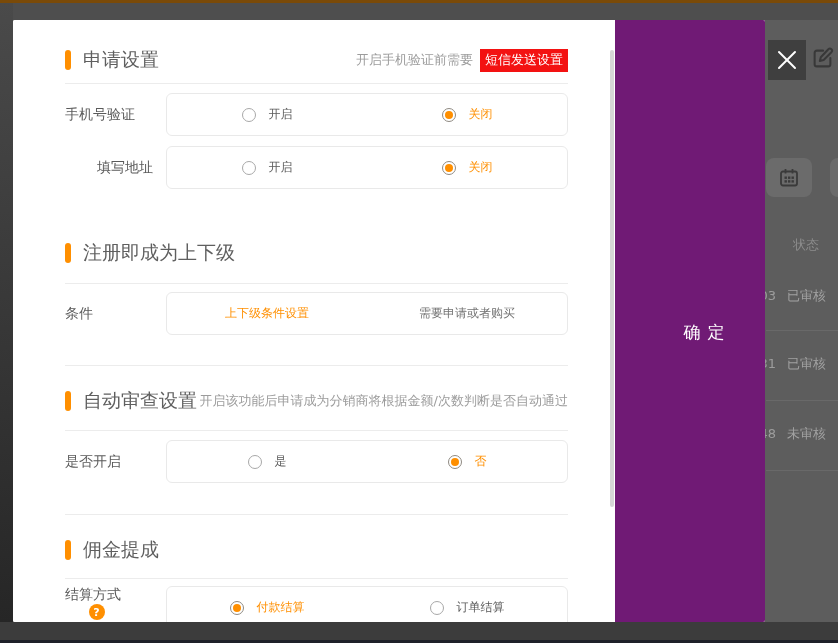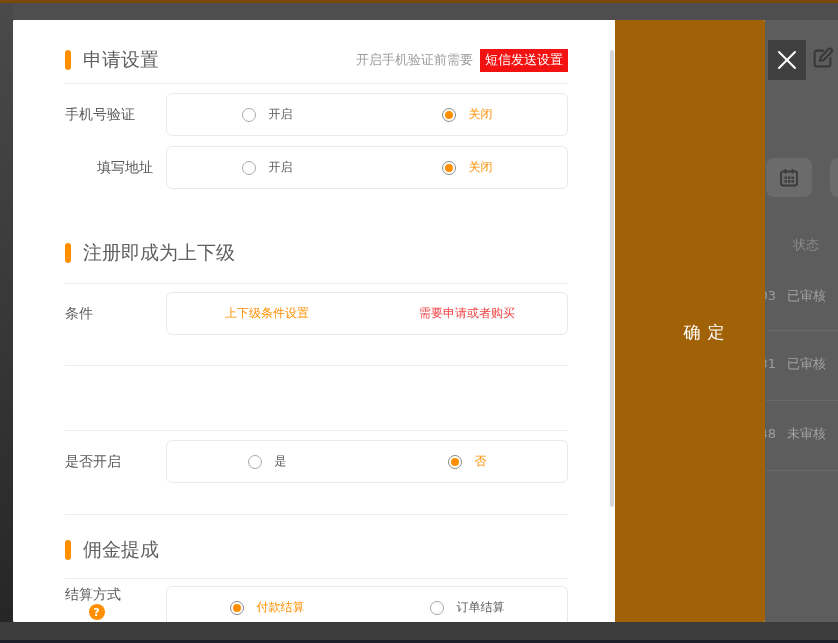--- a/index.html
+++ b/index.html
@@ -23,21 +23,21 @@
   .bg-row .t   { display:inline-block; width:28px; text-align:right; color:#9d9d9d; }
   .bg-row .s   { margin-left:11px; color:#a2a2a2; }
   .bg-sep      { position:absolute; left:766px; width:72px; height:0; border-top:1px solid #696969; }
 
   
   .modal { position:absolute; left:13px; top:20px; width:752px; height:602px;
            background:#fff; border-radius:2px; overflow:hidden; }
   .content { position:absolute; top:0; left:0; width:602px; height:602px; background:#fff; }
   .scroll-thumb { position:absolute; left:597px; top:30px; width:4px; height:457px;
                   background:#d6d6d6; border-radius:2px; }
-  .side-panel { position:absolute; top:0; left:602px; width:178px; height:602px; background:#a16207;
+  .side-panel { position:absolute; top:0; left:602px; width:178px; height:602px; background:#701a75;
                 display:flex; align-items:center; justify-content:center; cursor:pointer; }
   .side-panel span { margin-top:22px; font-size:17px; color:#fff; letter-spacing:7px; padding-left:7px; }
 
   .close-btn { position:absolute; left:768px; top:40px; width:38px; height:40px; background:#3f3f3f;
                display:flex; align-items:center; justify-content:center; cursor:pointer; }
 
   
   .sec  { position:absolute; left:52px; width:503px; height:24px; display:flex; align-items:center; }
   .bar  { width:6px; height:20px; border-radius:3px; background:#ff8f00; margin-right:12px; flex:none; }
   .sec .t { font-size:19px; color:#5f5f5f; }
@@ -47,21 +47,21 @@
   .hr { position:absolute; left:52px; width:503px; height:0; border-top:1px solid #ececec; }
 
   
   .row-label { position:absolute; left:52px; height:43px; display:flex; align-items:center;
                font-size:14px; color:#5a5a5a; }
   .box { position:absolute; left:153px; width:402px; height:43px; border:1px solid #e9e9e9;
          border-radius:6px; display:grid; grid-template-columns:1fr 1fr; background:#fff; }
   .opt { display:flex; align-items:center; justify-content:center; gap:13px; font-size:12px;
          color:#5a5a5a; cursor:pointer; }
   .opt.sel { color:#ff8f00; }
-  .opt.muted { color:#ef4444; }
+  .opt.muted { color:#737373; }
   .radio { width:14px; height:14px; border:1px solid #a8a8a8; border-radius:50%;
            background:#fff; position:relative; flex:none; }
   .radio.on { border-color:#8f8a82; }
   .radio.on::after { content:""; position:absolute; inset:2px; border-radius:50%; background:#ff8f00; }
 
   .help { width:16px; height:16px; border-radius:50%; background:#ff8f00; color:#fff; font-size:11px;
           font-weight:bold; display:inline-flex; align-items:center; justify-content:center; margin-left:7px; }
 
   
   .sec-0 { top:28px; }  .hr-1 { top:63px; }
@@ -172,20 +172,27 @@
       <div class="box rowC-box">
         <span class="opt sel">
           <span>上下级条件设置</span>
         </span>
         <span class="opt muted">
           <span>需要申请或者购买</span>
         </span>
       </div>
       <div class="hr hr-3"></div>
 
+      <div class="sec sec-2">
+        <span class="bar"></span>
+        <span class="t">自动审查设置</span>
+        <span class="note">
+          <span>开启该功能后申请成为分销商将根据金额/次数判断是否自动通过</span>
+        </span>
+      </div>
       <div class="hr hr-4"></div>
 
       <div class="row-label rowD-label">是否开启</div>
       <div class="box rowD-box">
         <span class="opt">
           <span class="radio"></span>
           <span>是</span>
         </span>
         <span class="opt sel">
           <span class="radio on"></span>

